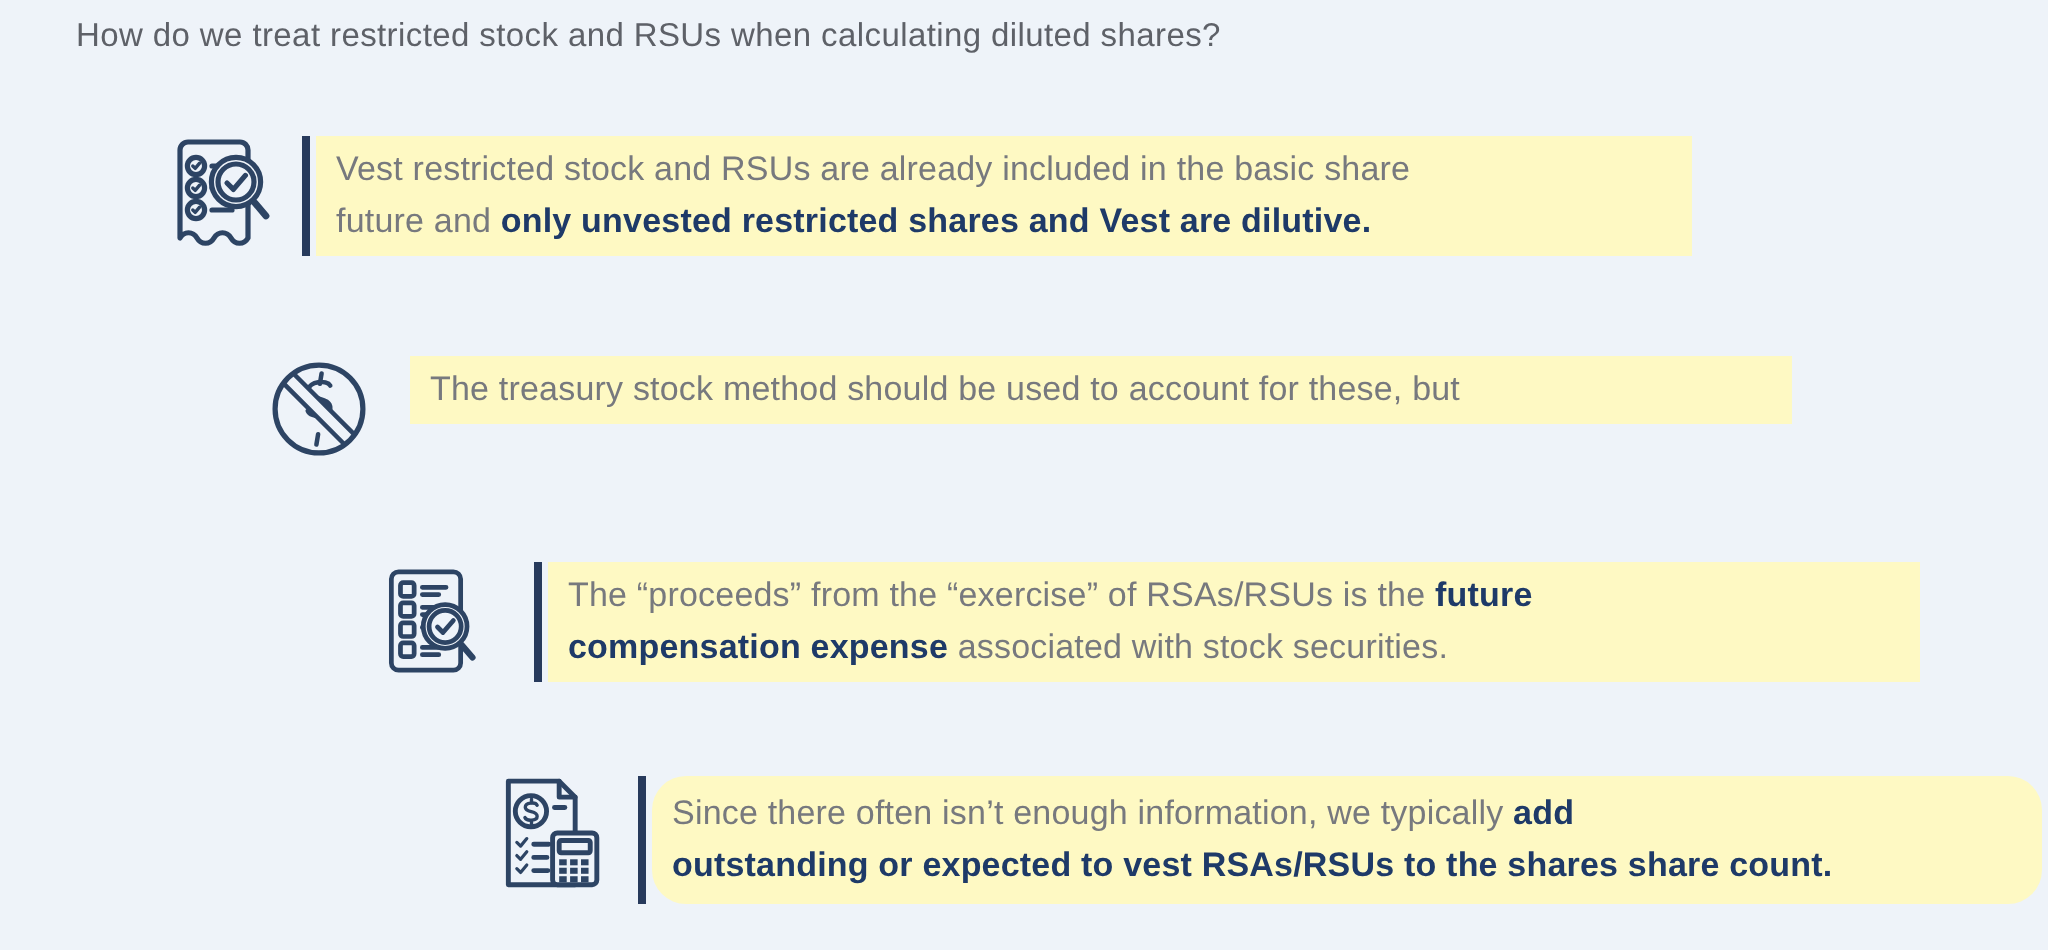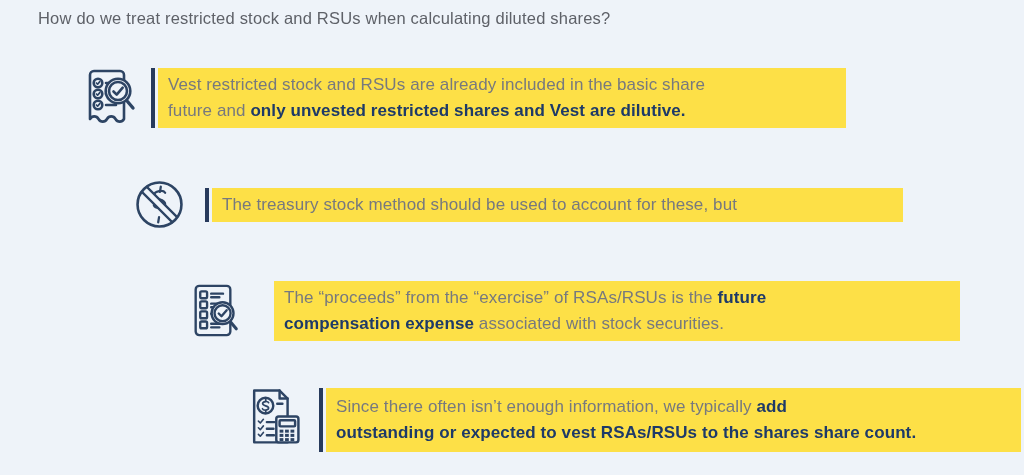--- a/index.html
+++ b/index.html
@@ -52,38 +52,38 @@
     align-items:stretch;
   }
   .vbar{
     flex:none;
     width:4px;
     background:#273a5c;
     margin-right:3px;
   }
   .panel{
     box-sizing:border-box;
-    background:#fde047;
+    background:#fef9c3;
     padding:4px 14px 4px 10px;
   }
   .line{
     font-size:17px;
     line-height:26px;
     letter-spacing:.1px;
     color:#77797e;
     white-space:nowrap;
   }
   .line strong{
     color:#1e3a68;
     font-weight:700;
   }
   .c1{left:135px;top:68px;}  .c1 .panel{width:688px;}
-  .c2{left:189px;top:188px;} .c2 .panel{width:691px;}
-  .c3{left:251px;top:281px;align-items:flex-end;} .c3 .panel{width:686px;}
-  .c4{left:303px;top:388px;} .c4 .panel{width:695px;padding-top:6px;padding-bottom:6px;}
+  .c2{left:189px;top:178px;flex-direction:column;} .c2 .panel{width:691px;}
+  .c3{left:251px;top:281px;} .c3 .panel{width:686px;}
+  .c4{left:303px;top:388px;} .c4 .panel{width:695px;padding-top:6px;padding-bottom:6px;border-radius:17px;}
 </style>
 </head>
 <body>
 
 <div class="page">
 
   <h1 class="title">How do we treat restricted stock and RSUs when calculating diluted shares?</h1>
 
   <svg class="icon i1" viewBox="0 0 68 68" aria-hidden="true">
     <path class="f" d="M22 7 h26 a4 4 0 0 1 4 4 v44 c-2 3.5 -6.5 3.5 -8.5 0 c-2 -3.5 -6.5 -3.5 -8.5 0 c-2 3.5 -6.5 3.5 -8.5 0 c-2 -3.5 -6.5 -3.5 -8.5 0 v-44 a4 4 0 0 1 4 -4 z"></path>

